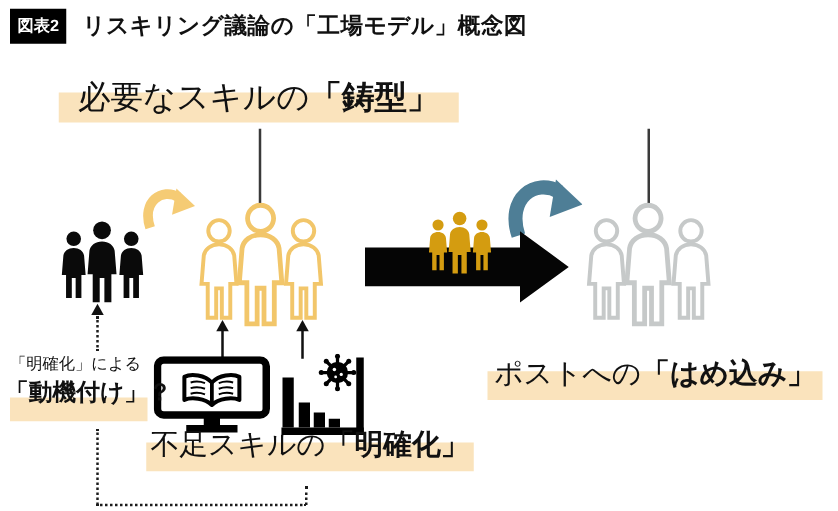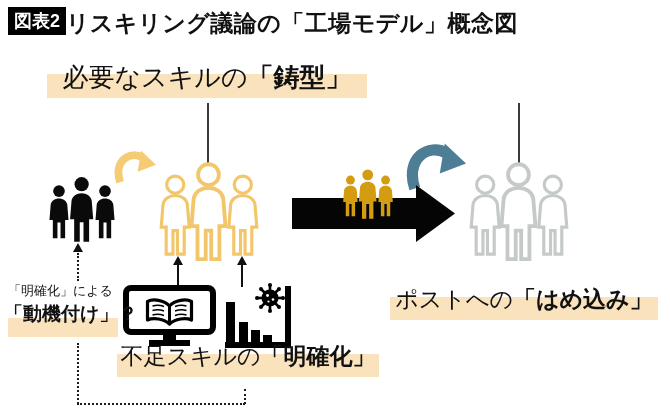--- a/index.html
+++ b/index.html
@@ -1,22 +1,22 @@
 <!DOCTYPE html>
 <html style="--cream: #FAE3BC; --blueband: #B7CBD4; --amber: #F5CB74; --steel: #4E7E96; --gold: #D49C10; --amberline: #F2C66A; --grayline: #C6C9C9; --ink: #111111;"><head>
 <meta charset="utf-8">
 <style>
   html,body{margin:0;padding:0;background:#fff;}
   .stage{position:relative;width:670px;height:409px;background:#fff;overflow:hidden;
          font-family:"Liberation Sans","DejaVu Sans",sans-serif;color:#111;}
   .abs{position:absolute;}
   
-  .badge{position:absolute;left:8px;top:7px;background:#000;color:#fff;font-size:18px;
+  .badge{position:absolute;left:8px;top:7px;background:#000;color:#fff;font-size:13px;
          font-weight:bold;padding:3px 6px;line-height:22px;}
-  .title{position:absolute;left:66px;top:8px;font-size:23px;font-weight:bold;
+  .title{position:absolute;left:66px;top:8px;font-size:18px;font-weight:bold;
          letter-spacing:.5px;white-space:nowrap;}
   
   .biglabel{position:absolute;height:41px;}
   .biglabel .band{position:absolute;left:0;top:17px;width:100%;height:24px;}
   .band.cream{background:var(--cream);}
   .band.blue{background:var(--blueband);}
   .biglabel .txt{position:relative;text-align:center;font-size:26px;line-height:41px;
                  white-space:nowrap;}
   .em{font-weight:bold;}
   
@@ -33,21 +33,21 @@
   .tri-up{position:absolute;width:0;height:0;border-left:5px solid transparent;
           border-right:5px solid transparent;border-bottom:9px solid #111;}
   
   .dot-v{position:absolute;width:0;border-left:2px dotted #1c1c1c;}
   .dot-h{position:absolute;height:0;border-top:2px dotted #1c1c1c;}
   
   .motiv-band{position:absolute;left:8px;top:318px;width:110px;height:19px;background:var(--cream);}
   .motiv1{position:absolute;left:8px;top:282px;font-size:13px;white-space:nowrap;}
   .motiv2{position:absolute;left:4px;top:301px;font-size:19px;font-weight:bold;white-space:nowrap;}
   
-  .smlabel{position:absolute;height:38px;}
+  .smlabel{position:absolute;height:38px;font-family:Liberation Serif, serif;}
   .smlabel .band{position:absolute;left:0;top:17px;width:100%;height:23px;background:var(--cream);}
   .smlabel .txt{position:relative;text-align:center;font-size:23px;line-height:38px;white-space:nowrap;}
 </style>
 </head>
 <body>
 
 <div class="stage">
 
   <svg width="0" height="0" style="position:absolute" aria-hidden="true">
     <defs>

